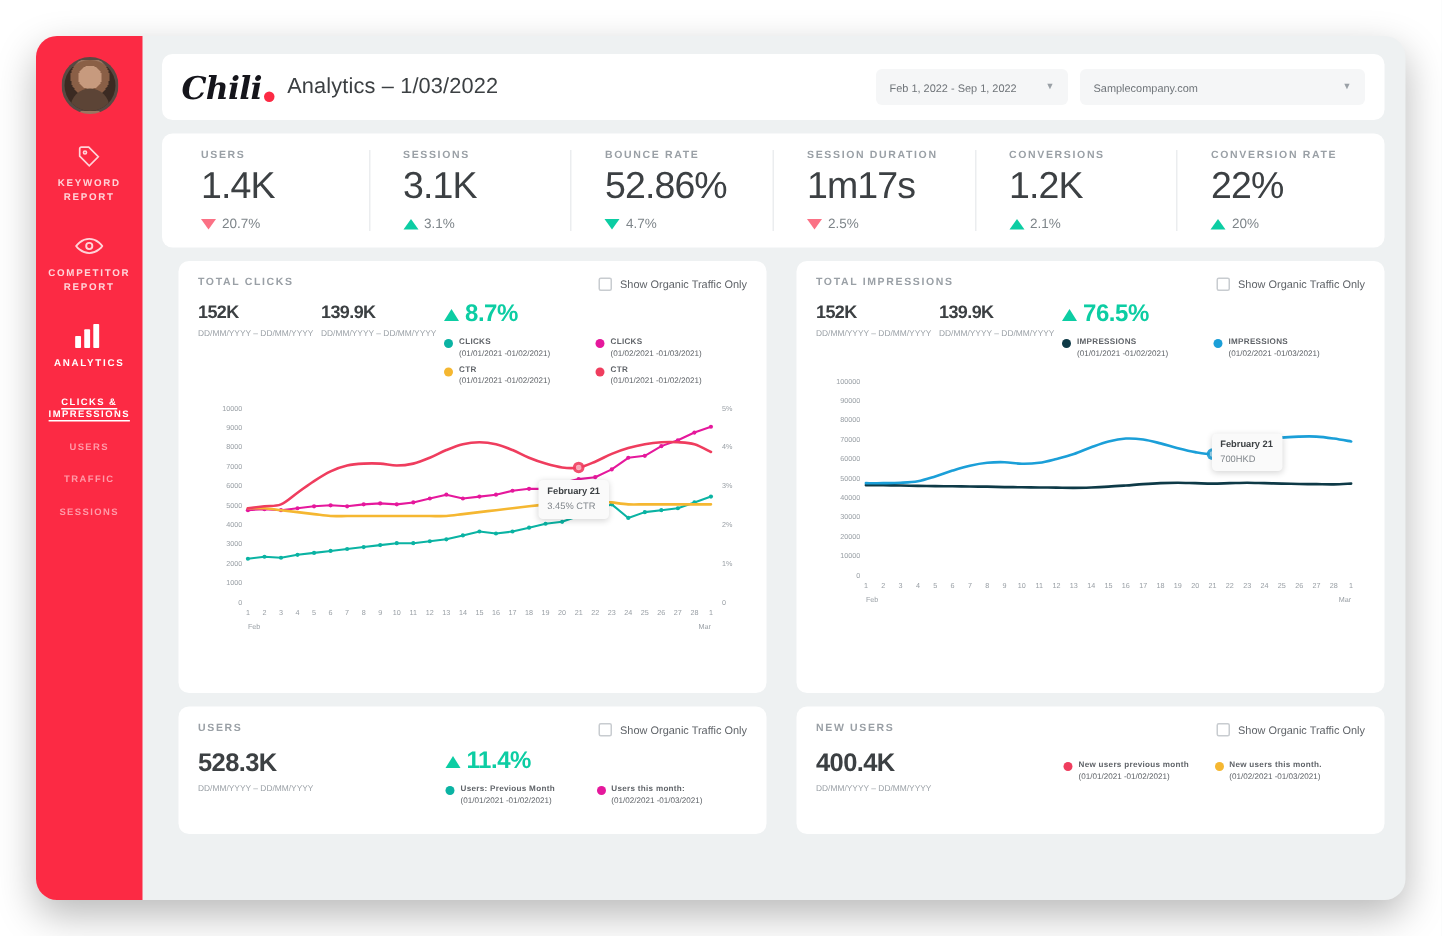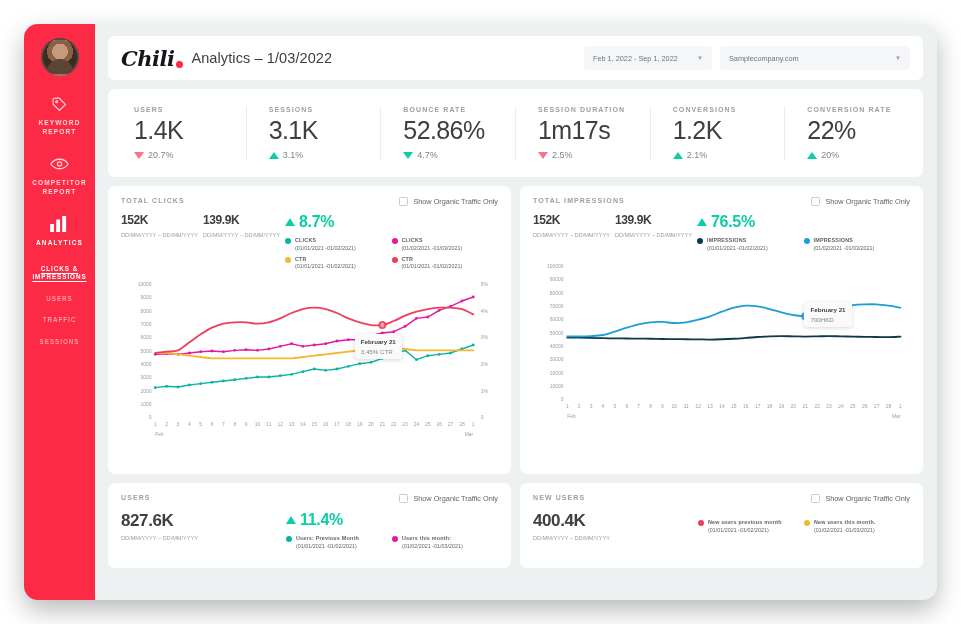--- a/index.html
+++ b/index.html
@@ -67,34 +67,34 @@
   .select {
     height: 24px; border-radius: 4px; background: #f5f6f7;
     display: flex; align-items: center; padding: 0 9px; gap: 8px;
     font-size: 7.3px; color: #70757a;
   }
   .select .caret { font-size: 6px; color: #9aa0a6; margin-left: auto; }
   .sel-date { width: 128px; }
   .sel-site { width: 190px; }
 
   
-  .kpis { height: 88px; display: flex; align-items: center; padding: 0 4px; }
+  .kpis { height: 76px; display: flex; align-items: center; padding: 0 4px; }
   .kpi { flex: 1; padding: 0 22px; border-right: 1px solid #ebedef; }
   .kpi:last-child { border-right: none; }
   .kpi-label { font-size: 7px; letter-spacing: 1.1px; color: #9aa0a6; font-weight: 700; margin-bottom: 5px; }
   .kpi-value { font-size: 25px; color: #3c4043; letter-spacing: -0.6px; line-height: 1; margin-bottom: 7px; font-weight: 400; }
   .kpi-delta { font-size: 9px; color: #7d8489; display: flex; align-items: center; gap: 4px; }
   .tri { width: 0; height: 0; }
   .tri.up { border-left: 5px solid transparent; border-right: 5px solid transparent; border-bottom: 7px solid #0ccda3; }
   .tri.down { border-left: 5px solid transparent; border-right: 5px solid transparent; border-top: 7px solid #fb7185; }
   .tri.down.good { border-top-color: #0ccda3; }
 
   
   .grid { display: flex; gap: 9px; }
-  .col { flex: 1; display: flex; flex-direction: column; gap: 9px; min-width: 0; }
+  .col { flex: 1; display: flex; flex-direction: column; gap: 9px; min-width: 0; margin-left: 11px; }
   .chart-card { padding: 11px 13px 4px 13px; }
   .chart-card.big { height: 288px; }
   .chart-card.small { height: 85px; }
   .chart-head { display: flex; align-items: flex-start; }
   .chart-title { font-size: 7px; letter-spacing: 1.1px; color: #9aa0a6; font-weight: 700; }
   .check-wrap { margin-left: auto; display: flex; align-items: center; gap: 5px; }
   .checkbox { width: 9px; height: 9px; border: 1px solid #c8ccd0; border-radius: 1.5px; background: #fff; }
   .check-label { font-size: 7.3px; color: #5f6368; }
   .stats { display: flex; align-items: flex-start; margin-top: 8px; }
   .stat { width: 82px; flex: 0 0 82px; }
@@ -424,21 +424,21 @@
         <div class="card chart-card small">
           <div class="chart-head">
             <div class="chart-title">USERS</div>
             <div class="check-wrap">
               <div class="checkbox"></div>
               <div class="check-label">Show Organic Traffic Only</div>
             </div>
           </div>
           <div class="small-stats">
             <div class="stat">
-              <div class="stat-num">827.6K</div>
+              <div class="stat-num">528.3K</div>
               <div class="stat-range">DD/MM/YYYY – DD/MM/YYYY</div>
             </div>
             <div class="legend-area">
               <div class="pct">
                 <span class="tri up"></span>
                 <span>11.4%</span>
               </div>
               <div class="legend-grid">
                 <div class="legend-item">
                   <span class="dot" style="background:#0ab3a3"></span>

